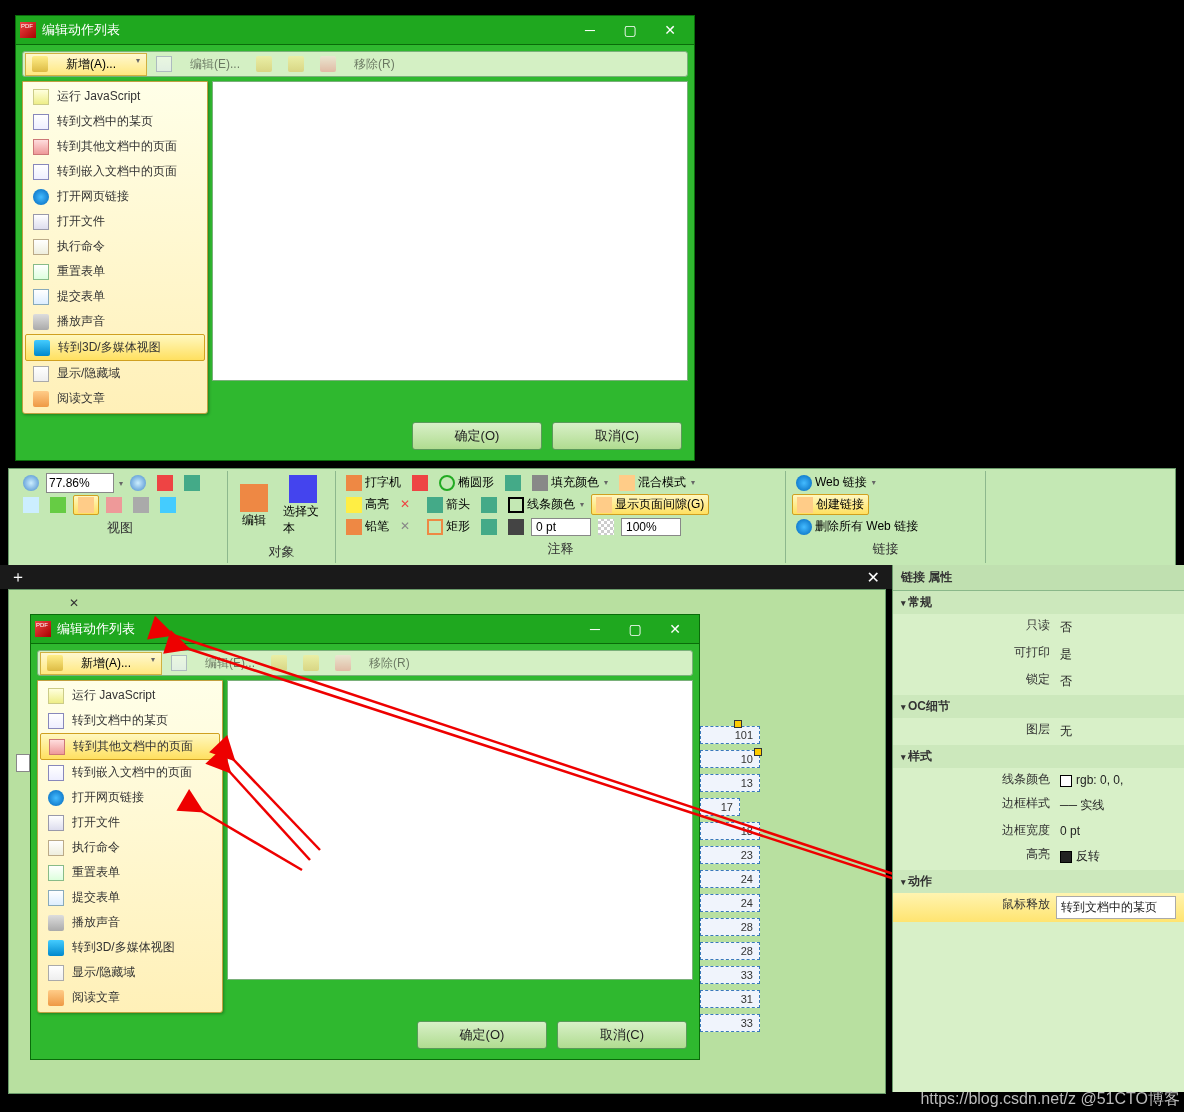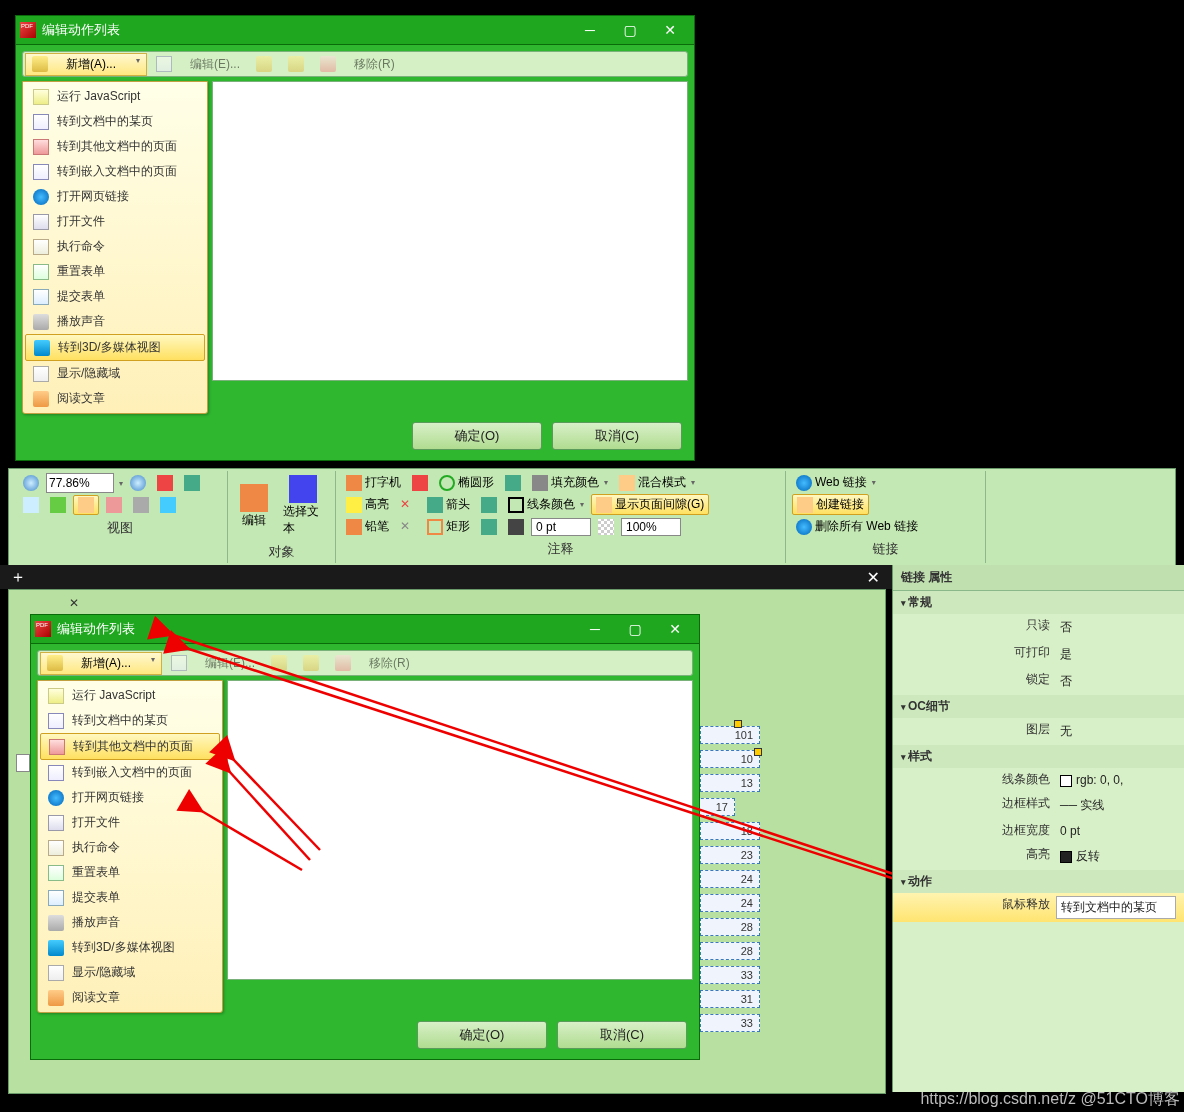--- a/index.html
+++ b/index.html
@@ -345,21 +345,21 @@
 <div class="docarea" style="top:589px;left:8px;width:878px;height:505px">
   <span class="closex" style="left:54px;top:4px">✕</span>
 </div>
 
 <div style="position:absolute;left:16px;top:754px;width:14px;height:18px;background:#fff;border:1px solid #888"></div>
 
 <div id="pagelines">
     <div class="pageline" style="top: 726px; left: 700px; width: 60px;">101</div>
     <div class="pageline" style="top: 750px; left: 700px; width: 60px;">10</div>
     <div class="pageline" style="top: 774px; left: 700px; width: 60px;">13</div>
-    <div class="pageline" style="top: 798px; left: 680px; width: 55px;">17</div>
+    <div class="pageline" style="top: 798px; left: 700px; width: 40px;">17</div>
     <div class="pageline" style="top: 822px; left: 700px; width: 60px;">18</div>
     <div class="pageline" style="top: 846px; left: 700px; width: 60px;">23</div>
     <div class="pageline" style="top: 870px; left: 700px; width: 60px;">24</div>
     <div class="pageline" style="top: 894px; left: 700px; width: 60px;">24</div>
     <div class="pageline" style="top: 918px; left: 700px; width: 60px;">28</div>
     <div class="pageline" style="top: 942px; left: 700px; width: 60px;">28</div>
     <div class="pageline" style="top: 966px; left: 700px; width: 60px;">33</div>
     <div class="pageline" style="top: 990px; left: 700px; width: 60px;">31</div>
     <div class="pageline" style="top: 1014px; left: 700px; width: 60px;">33</div>
   </div>

